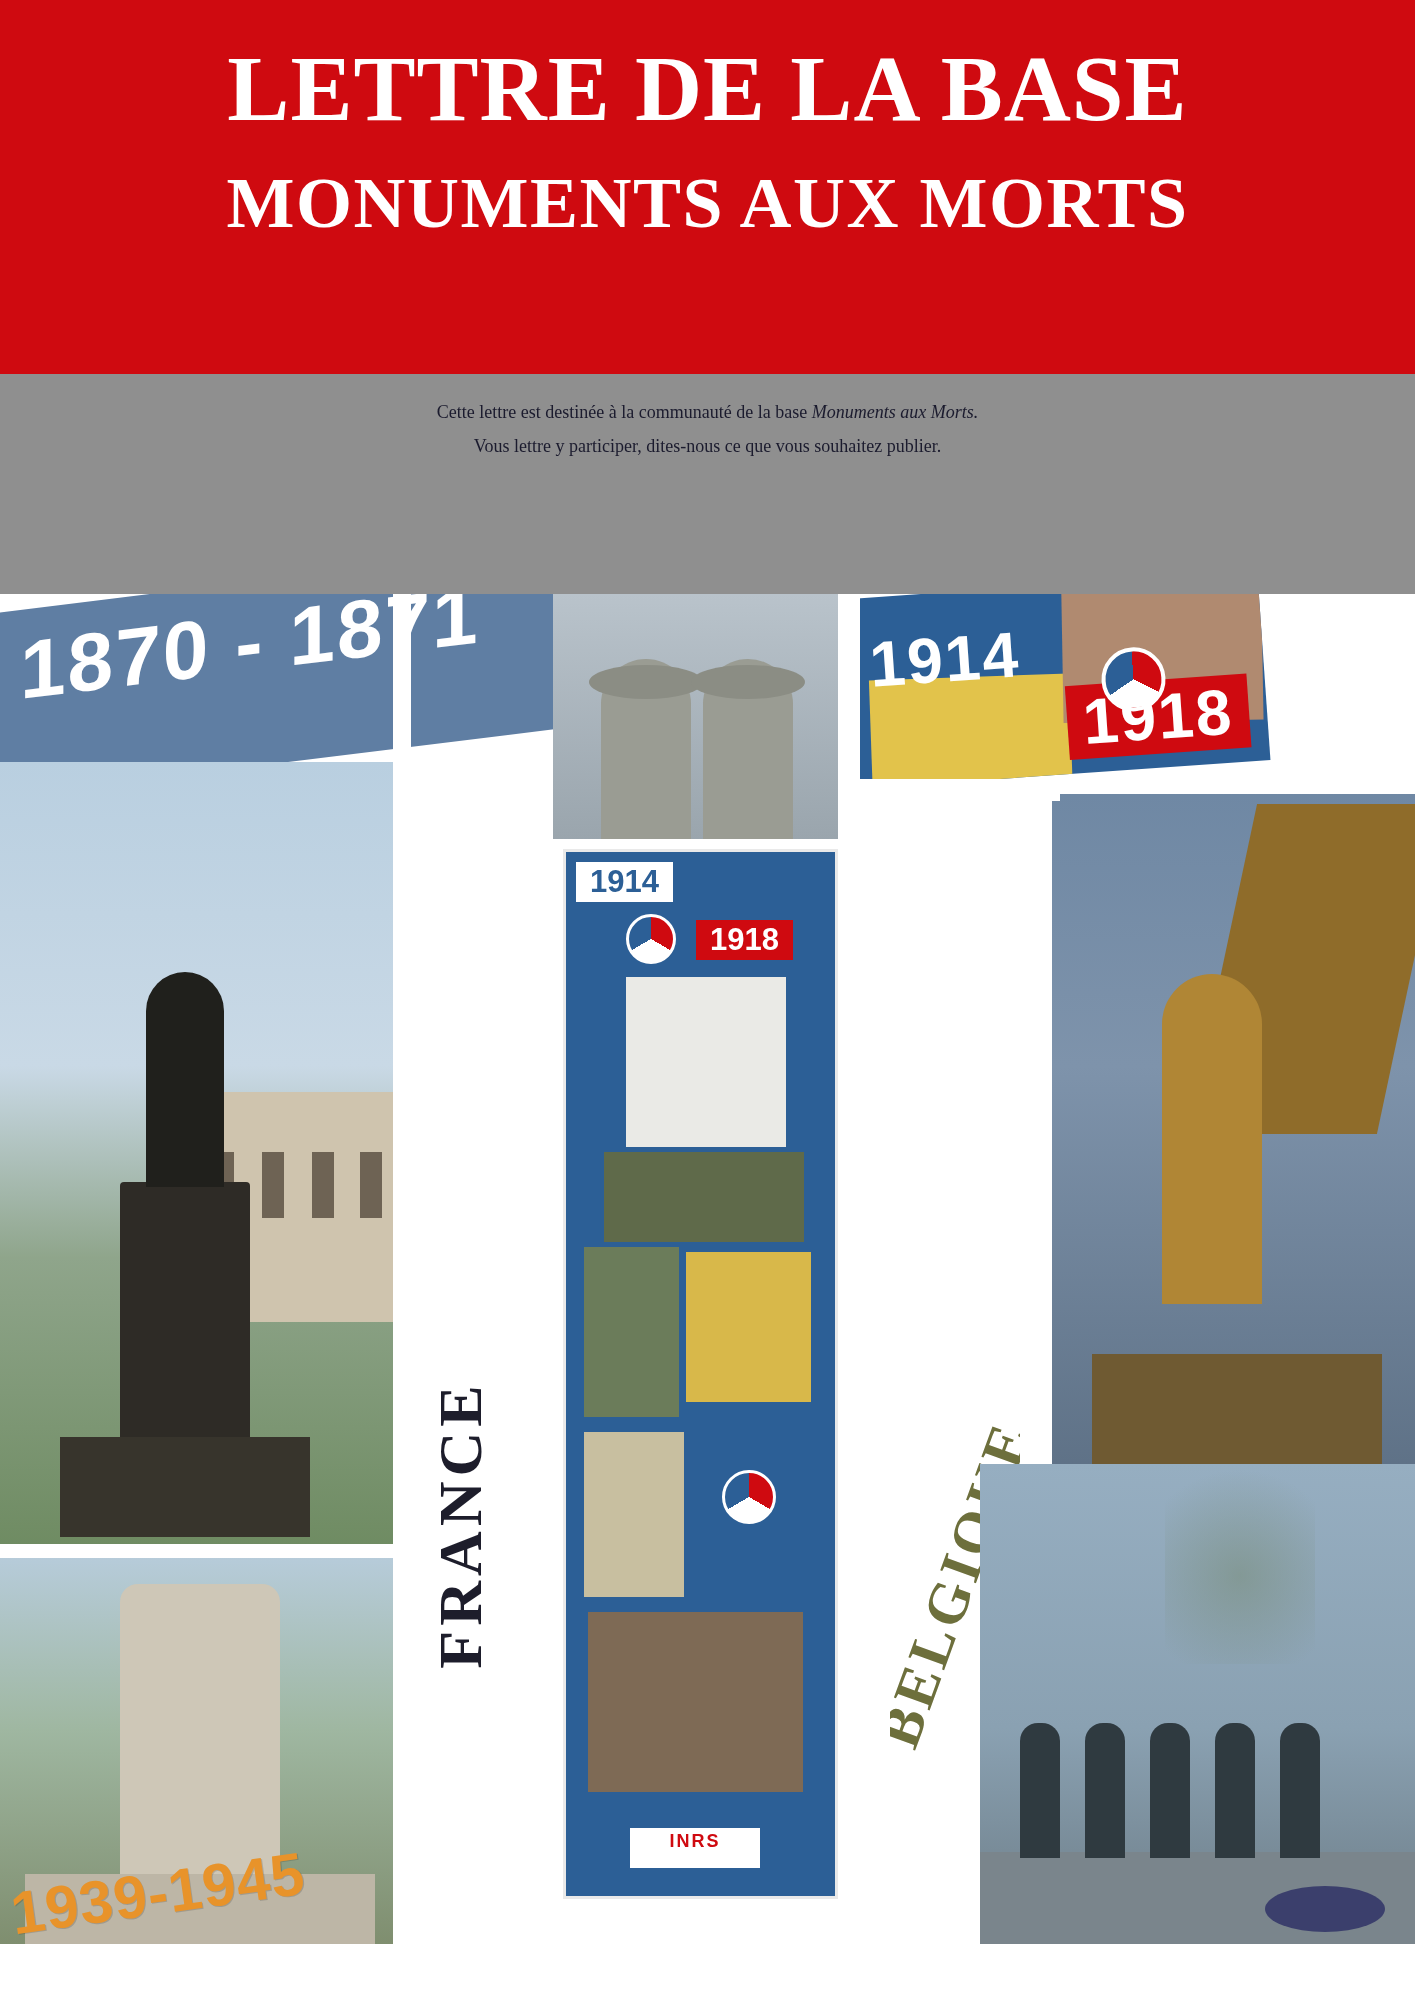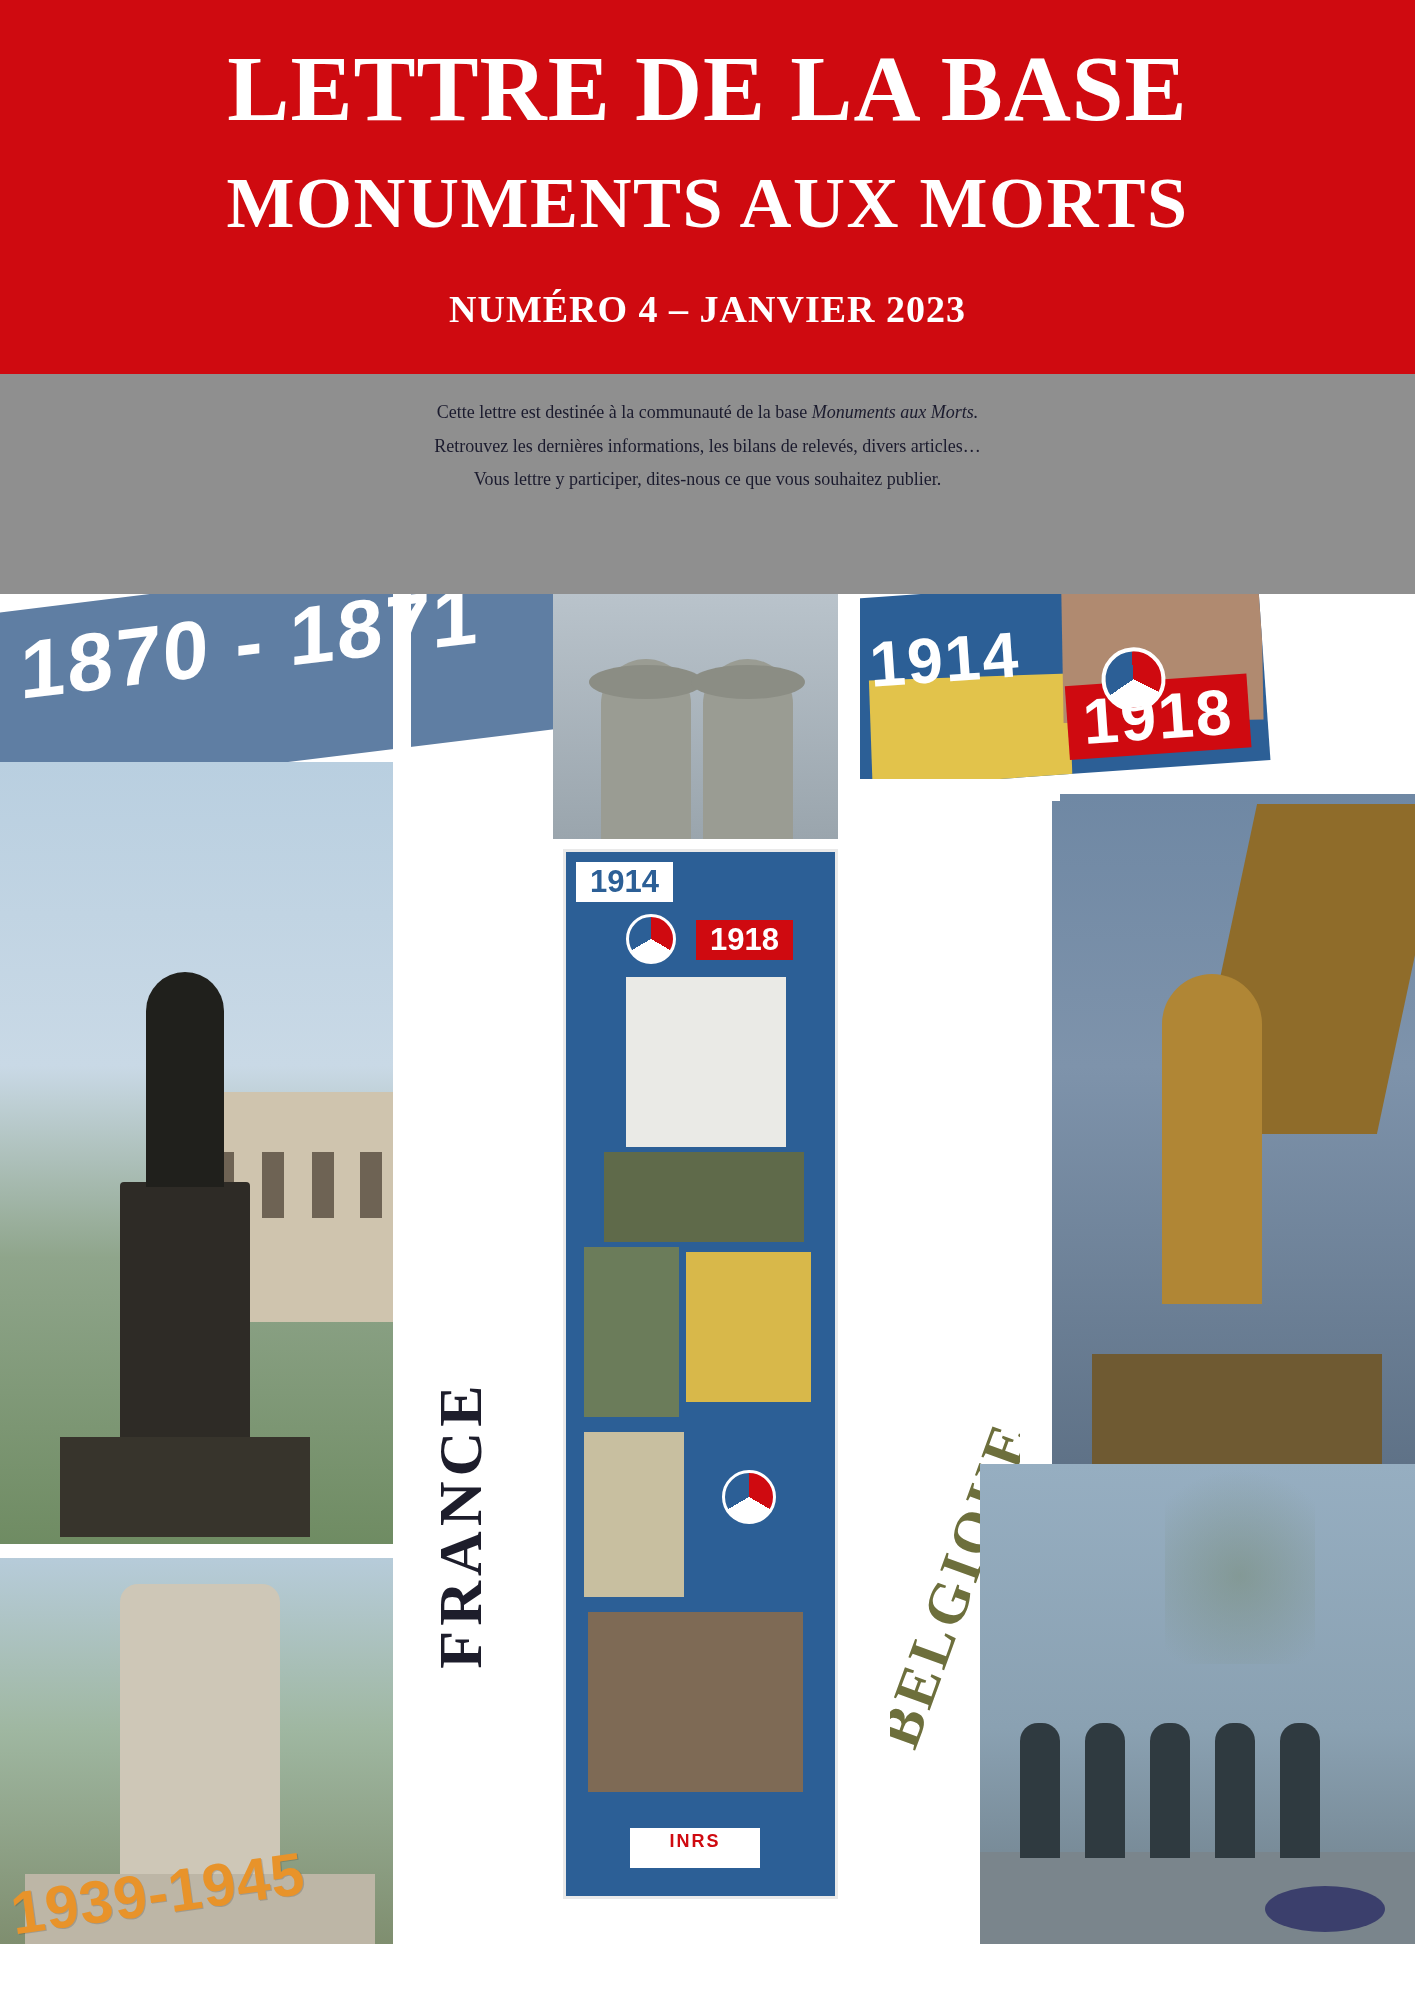--- a/index.html
+++ b/index.html
@@ -404,28 +404,26 @@
 
   
   .gutter { position: absolute; background: #ffffff; }
 </style>
 </head>
 <body>
 
 <header class="header">
   <h1 class="header-title">LETTRE DE LA BASE</h1>
   <h2 class="header-subtitle">MONUMENTS AUX MORTS</h2>
-  <div class="header-issue">NUMÉRO 4 – JANVIER 2023</div>
 </header>
 
 <section class="intro">
   <p>
     <span>Cette lettre est destinée à la communauté de la base </span><span class="italic">Monuments aux Morts.</span>
   </p>
-  <p>Retrouvez les dernières informations, les bilans de relevés, divers articles…</p>
   <p>Vous lettre y participer, dites-nous ce que vous souhaitez publier.</p>
 </section>
 
 <section class="collage">
 
   <div class="tile" id="tile-1870">
     <span class="band-text">1870 - 1871</span>
   </div>
 
   <div class="tile" id="tile-statue-1870">

